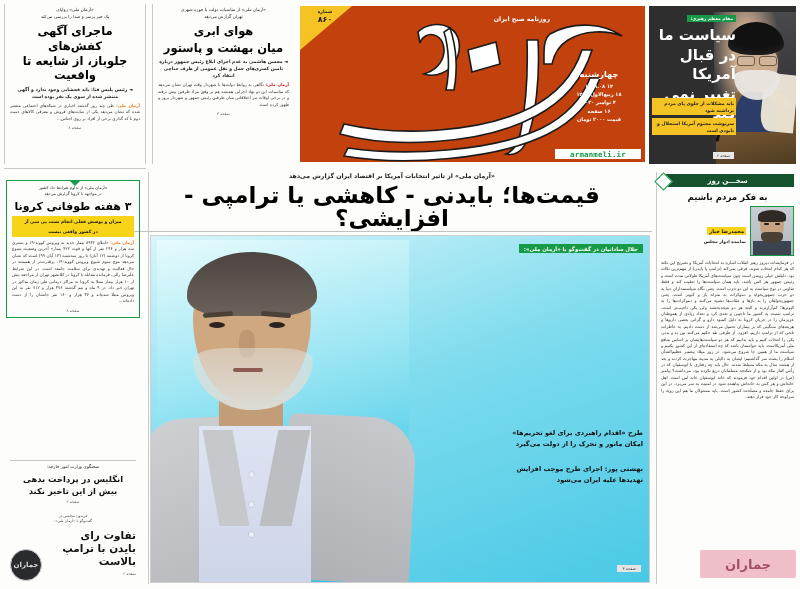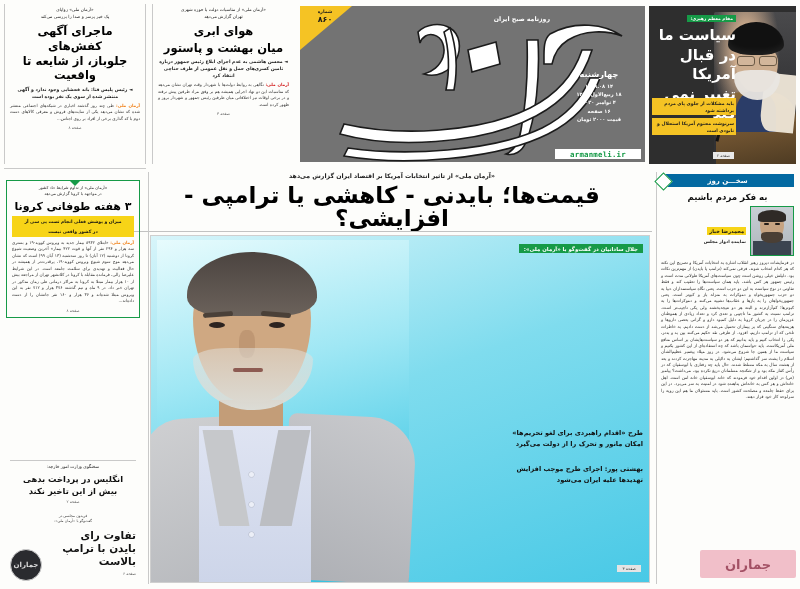--- a/index.html
+++ b/index.html
@@ -30,21 +30,21 @@
   .lead-tag{color:#d21b1b;font-weight:bold;}
   .lead-tag2{color:#f07f15;font-weight:bold;}
   .pageref{font-size:3.8px;color:#555;text-align:center;margin-top:3px;}
 
   
   .col-b{position:absolute;left:152px;top:4px;width:142px;height:160px;
          border-left:1px solid #c9c9c9;box-sizing:border-box;padding:3px 5px;}
 
   
   .masthead{position:absolute;left:300px;top:6px;width:345px;height:156px;
-            background:#737373;overflow:hidden;}
+            background:#c2410c;overflow:hidden;}
   .yellow-tri{position:absolute;left:0;top:0;width:0;height:0;
               border-top:44px solid #F5C324;border-right:52px solid transparent;}
   .tri-num{position:absolute;left:4px;top:3px;width:42px;text-align:center;
            color:#1a1a1a;font-size:4.6px;font-weight:bold;line-height:1.35;}
   .tri-num b{display:block;font-size:8px;}
   .mast-sub{position:absolute;right:95px;top:9px;color:#fff;font-size:6.2px;
             font-weight:bold;letter-spacing:.1px;}
   .logo-wrap{position:absolute;left:0;top:0;width:345px;height:156px;}
   .dateblock{position:absolute;right:4px;top:62px;width:84px;text-align:center;
              color:#fff;font-size:5px;line-height:1.62;font-weight:bold;}
@@ -172,21 +172,21 @@
   .wm-logo{position:absolute;left:0;top:1px;width:30px;height:30px;border-radius:50%;
            background:#2a2b2f;border:1.4px solid #cfcfcf;color:#dcdcdc;font-size:7px;
            display:flex;align-items:center;justify-content:center;font-weight:bold;}
   .wm-box{position:absolute;left:33px;top:2px;padding:1px 4px;background:#6b6a2a;
           color:#f7f7e9;font-size:9px;line-height:1.28;font-weight:bold;
           font-family:"Liberation Sans",sans-serif;}
 
   
   .col-right{position:absolute;left:656px;top:172px;width:142px;height:412px;
              border-left:1px solid #c9c9c9;box-sizing:border-box;padding:0 4px;}
-  .sokhan-bar{position:relative;height:13px;background:#0369a1;margin-top:2px;}
+  .sokhan-bar{position:relative;height:13px;background:#14532d;margin-top:2px;}
   .sokhan-bar span{position:absolute;inset:0;color:#fff;font-size:7px;font-weight:bold;
                    display:flex;align-items:center;justify-content:center;
                    letter-spacing:1px;}
   .sokhan-dia{position:absolute;left:-4px;top:1px;width:11px;height:11px;background:#fff;
               transform:rotate(45deg);border:1px solid #169A47;}
   .sokhan-title{font-size:8.6px;font-weight:bold;text-align:center;margin:5px 0 4px;}
   .author-wrap{display:flex;justify-content:flex-start;align-items:flex-start;gap:4px;}
   .auth-photo{width:42px;height:48px;border:1.4px solid #169A47;position:relative;overflow:hidden;flex:0 0 auto;}
   .ap-bg{position:absolute;inset:0;background:linear-gradient(180deg,#c9cfd4,#aeb6bd);}
   .ap-face{position:absolute;left:9px;top:7px;width:24px;height:27px;background:#c6a381;

